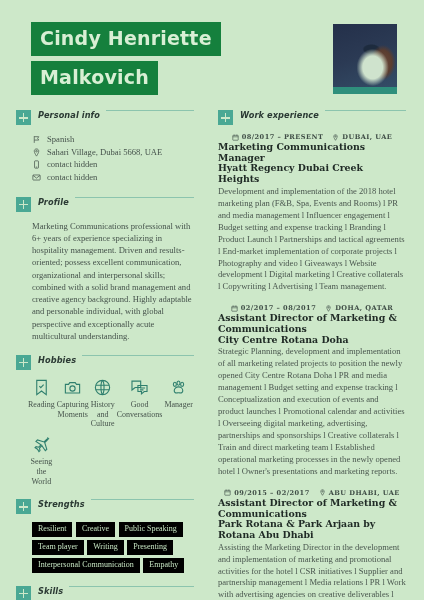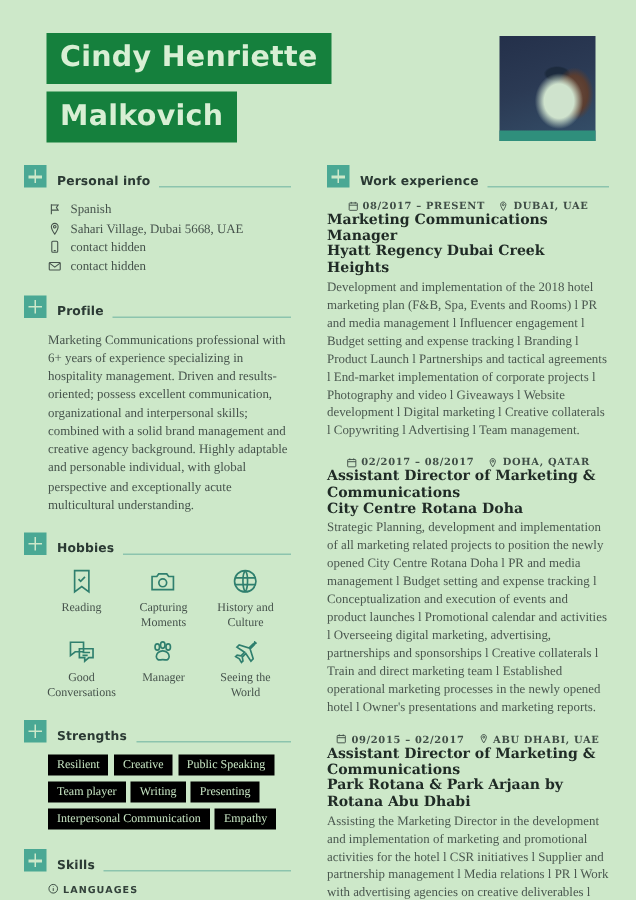--- a/index.html
+++ b/index.html
@@ -44,21 +44,21 @@
     background-repeat: no-repeat;
   }
 
   
   .cols { display: flex; align-items: flex-start; }
   .col-left  { width: 208px; padding: 0 14px 0 16px; }
   .col-right { width: 216px; padding: 0 18px 0 10px; }
 
   
   .sec { margin-bottom: 13px; }
-  .sec-head { display: flex; align-items: flex-end; margin-bottom: 8px; }
+  .sec-head { display: flex; align-items: flex-start; margin-bottom: 8px; font-style: italic; }
   .plus-badge {
     width: 15px; height: 15px; flex: 0 0 15px;
     background: #4aa894;
     position: relative;
   }
   .plus-badge::before, .plus-badge::after {
     content: ""; position: absolute; background: #cde8c9;
   }
   .plus-badge::before { left: 3px; right: 3px; top: 7px; height: 1.5px; }
   .plus-badge::after  { top: 3px; bottom: 3px; left: 6.7px; width: 1.5px; }
@@ -81,21 +81,21 @@
 
   
   .profile-text {
     padding-left: 16px; padding-right: 2px;
     font-size: 8.6px; line-height: 1.42; color: #46534c; text-align: left;
   }
 
   
   .hobby-grid {
     padding-left: 12px; padding-right: 4px;
-    display: grid; grid-template-columns: repeat(3, 1fr);
+    display: grid; grid-template-columns: repeat(5, 1fr);
     row-gap: 6px; column-gap: 2px; margin-top: 3px;
   }
   .hobby { display: flex; flex-direction: column; align-items: center; }
   .hobby-ico { width: 19px; height: 19px; margin-bottom: 3px; }
   .hobby-ico svg { display: block; width: 19px; height: 19px; }
   .hobby-label {
     font-size: 8px; color: #46534c; text-align: center; line-height: 1.22;
   }
 
   

